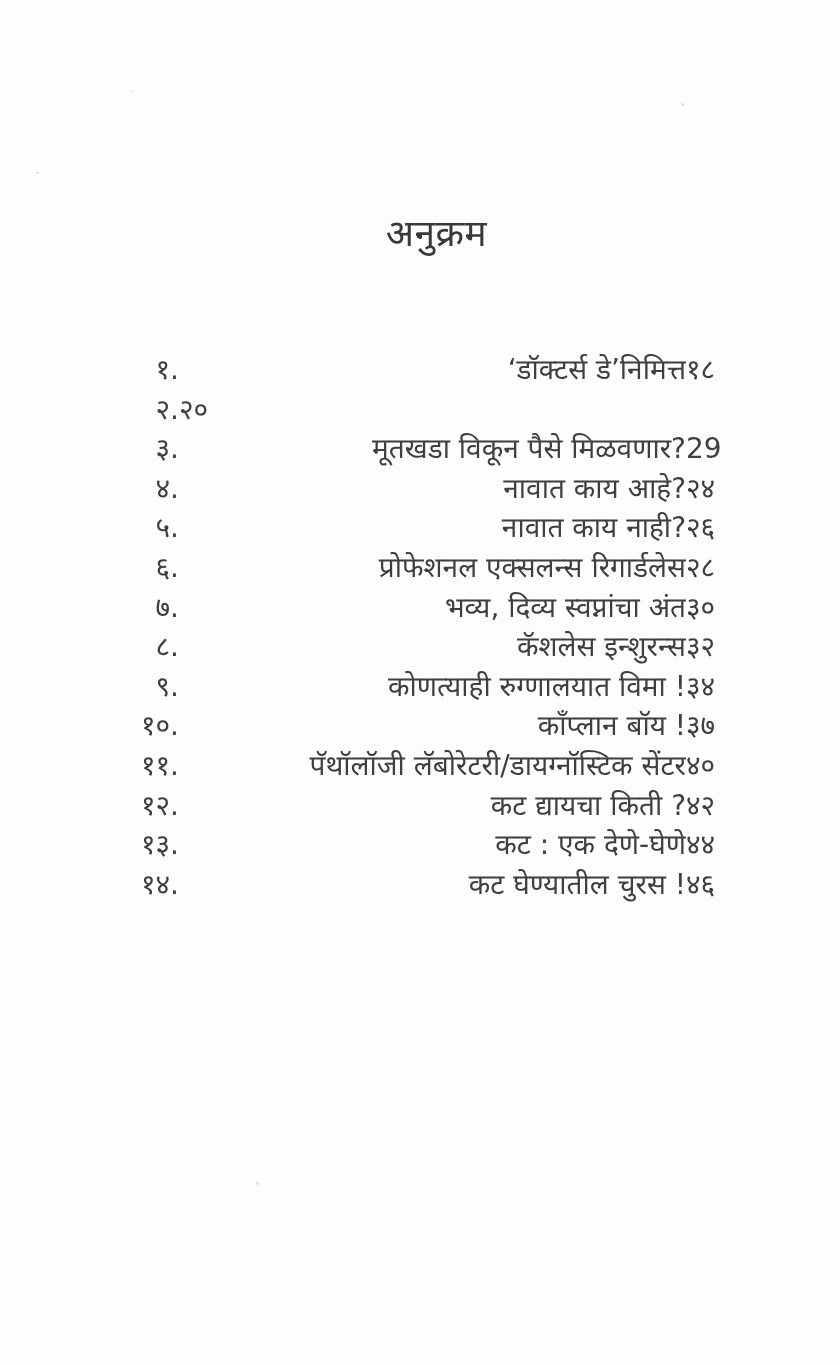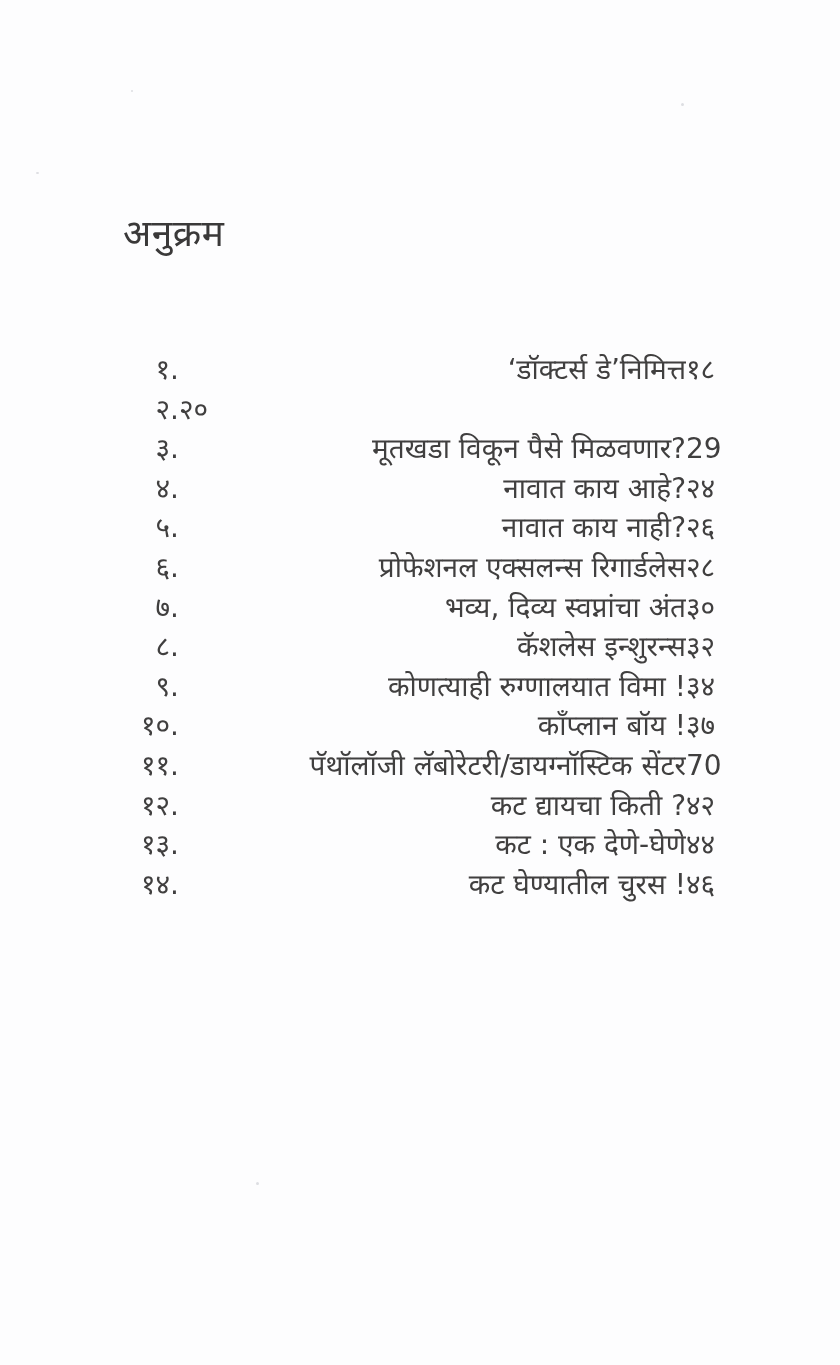--- a/index.html
+++ b/index.html
@@ -15,21 +15,21 @@
     font-family: "DejaVu Sans", sans-serif;
     color: var(--text, #403f3f);
     overflow: hidden;
   }
   .title {
     position: absolute;
     top: 206px;
     left: 123px;
     width: 627px;
     margin: 0;
-    text-align: left;
+    text-align: center;
     font-size: 37px;
     font-weight: 500;
     letter-spacing: 0.5px;
     color: #3a3939;
   }
   .toc {
     position: absolute;
     top: 350px;
     left: 123px;
     width: 627px;
@@ -132,21 +132,21 @@
 
   <div class="row">
     <span class="num">१०.</span>
     <span class="chapter">काँप्लान बॉय !</span>
     <span class="pagenum">३७</span>
   </div>
 
   <div class="row">
     <span class="num">११.</span>
     <span class="chapter">पॅथॉलॉजी लॅबोरेटरी/डायग्नॉस्टिक सेंटर</span>
-    <span class="pagenum">70</span>
+    <span class="pagenum">४०</span>
   </div>
 
   <div class="row">
     <span class="num">१२.</span>
     <span class="chapter">कट द्यायचा किती ?</span>
     <span class="pagenum">४२</span>
   </div>
 
   <div class="row">
     <span class="num">१३.</span>

